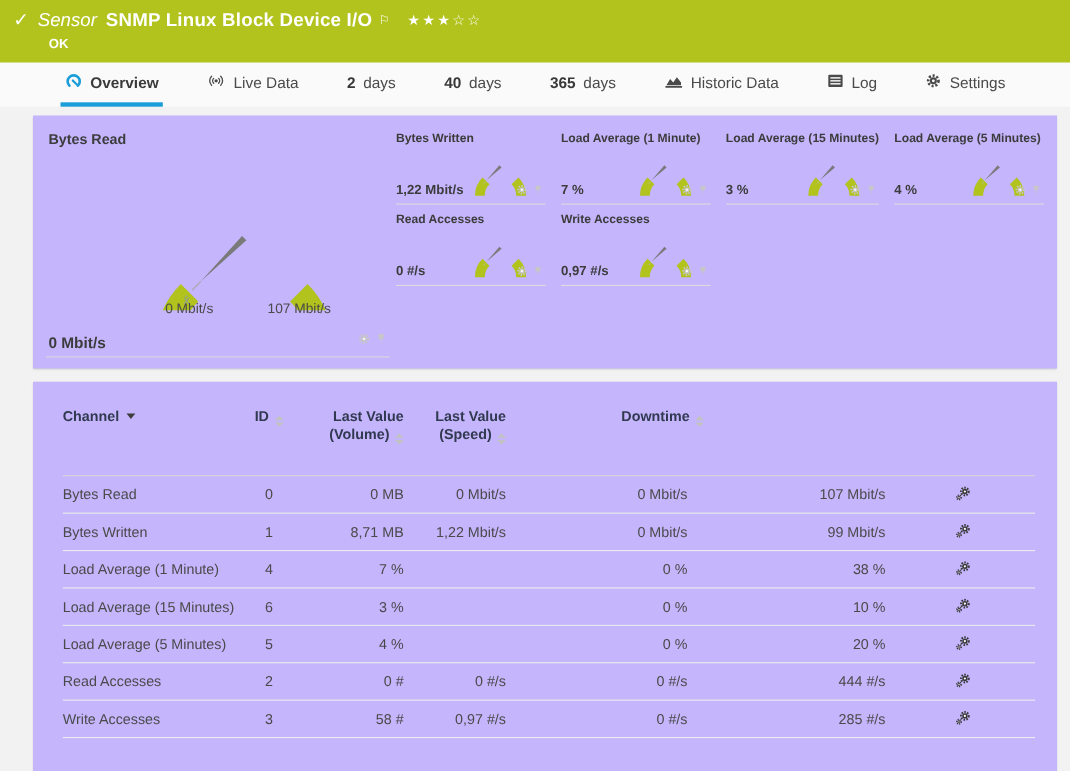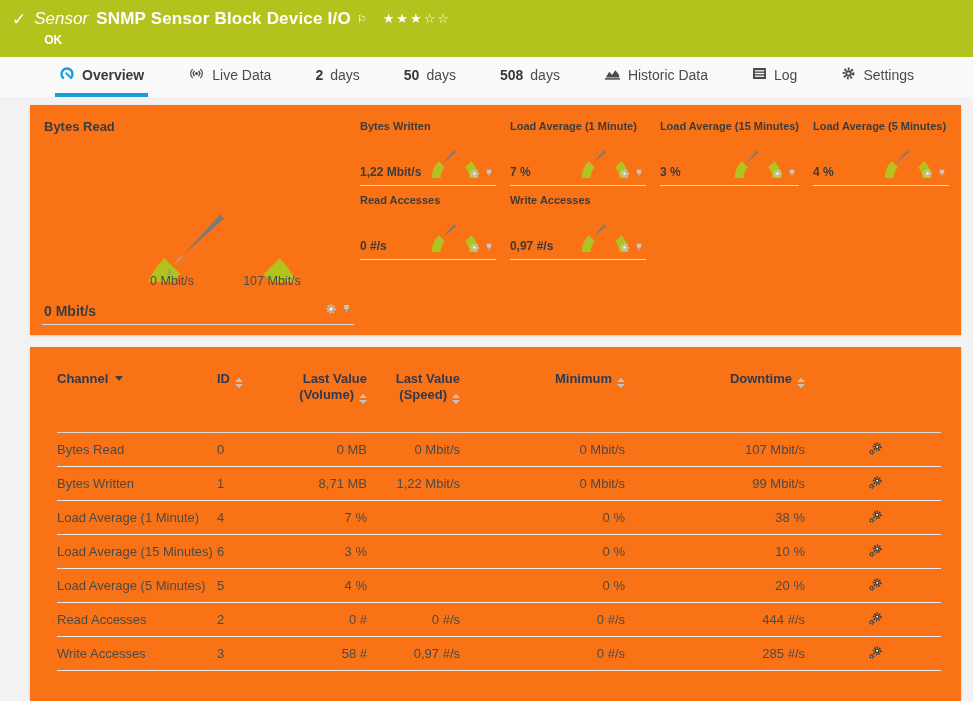--- a/index.html
+++ b/index.html
@@ -30,21 +30,21 @@
   .tab{
     display:flex;align-items:center;gap:7px;cursor:pointer;
     font-size:14px;color:#4a4a4a;padding:0 4px;border-bottom:4px solid transparent;box-sizing:border-box;
   }
   .tab .num{font-weight:bold;color:#383838;}
   .tab.active{border-bottom-color:#1b9dd9;}
   .tab.active .tab-label{color:#3a3a3a;font-weight:bold;}
   .tab svg{flex:0 0 auto;}
   
   .panel{
-    background:#f97316;margin:8px 12px 0 30px;
+    background:#c4b5fd;margin:8px 12px 0 30px;
     box-shadow:0 1px 2px rgba(0,0,0,.18);
   }
   
   .gauges-panel{height:230px;display:flex;padding:10px 12px;box-sizing:border-box;}
   .big-gauge{width:312px;display:flex;flex-direction:column;position:relative;border-bottom:1px solid #d9d9d9;margin-right:6px;}
   .bg-title{font-size:13px;font-weight:bold;color:#3c3c3c;padding:4px 0 0 2px;}
   .bg-body{position:relative;width:216px;margin:0 auto 0 72px;}
   .bg-body svg{display:block;}
   .scale-label{position:absolute;font-size:12.5px;color:#4a4a4a;transform:translateX(-50%);top:140px;white-space:nowrap;}
   .scale-min{left:58px;}
@@ -58,21 +58,21 @@
   .tile-title{font-size:11px;font-weight:bold;color:#3c3c3c;padding-top:3px;white-space:nowrap;}
   .tile svg.mini{position:absolute;right:12px;top:11px;}
   .tile-value{position:absolute;left:0;bottom:6px;font-size:12px;font-weight:bold;color:#3c3c3c;}
   .tile .tile-icons{position:absolute;right:2px;bottom:2px;}
   
   .table-panel{margin-top:12px;height:356px;padding:24px 20px 0 27px;box-sizing:border-box;}
   .t-header{display:flex;align-items:flex-start;border-bottom:1px solid #d8d8d8;padding-bottom:28px;
     font-size:13px;font-weight:bold;color:#30394f;}
   .t-row{display:flex;align-items:center;height:33px;border-bottom:1px solid #ececec;font-size:13px;color:#4a4a4a;}
   .c-ch{width:160px;}
-  .c-id{width:55px;text-align:left;}
+  .c-id{width:55px;text-align:center;}
   .c-vol{width:95px;text-align:right;}
   .c-spd{width:93px;text-align:right;}
   .c-min{width:165px;text-align:right;}
   .c-max{width:180px;text-align:right;}
   .c-act{flex:1;padding-left:63px;display:flex;align-items:center;}
   .hdr-two{display:flex;flex-direction:column;line-height:16px;}
   .hdr-two .l2{white-space:nowrap;}
   
   .sort{display:inline-flex;flex-direction:column;gap:2px;margin-left:5px;vertical-align:1px;}
   .sort i{display:block;width:0;height:0;border-left:4px solid transparent;border-right:4px solid transparent;}
@@ -82,21 +82,21 @@
   .nowrap{white-space:nowrap;}
 </style>
 </head>
 <body>
 
 <header class="topbar">
   <span class="check">✓</span>
   <div class="titles">
     <div class="title-row">
       <span class="kind">Sensor</span>
-      <span class="sensor-title">SNMP Sensor Block Device I/O</span>
+      <span class="sensor-title">SNMP Linux Block Device I/O</span>
       <span class="flag">⚐</span>
       <span class="stars">★★★☆☆</span>
     </div>
     <div class="status-ok">OK</div>
   </div>
 </header>
 
 <nav class="tabs">
   <div class="tab active">
     <span><svg width="16" height="16" viewBox="0 0 16 16">
@@ -110,25 +110,25 @@
           <circle cx="8" cy="8" r="1.6" fill="#4a4a4a"></circle>
           <path d="M5.6 5.6a3.4 3.4 0 0 0 0 4.8M3.6 3.6a6.2 6.2 0 0 0 0 8.8M10.4 5.6a3.4 3.4 0 0 1 0 4.8M12.4 3.6a6.2 6.2 0 0 1 0 8.8" fill="none" stroke="#4a4a4a" stroke-width="1.3" stroke-linecap="round"></path>
         </svg></span>
     <span class="tab-label">Live Data</span>
   </div>
   <div class="tab">
     <span class="num">2</span>
     <span class="tab-label">days</span>
   </div>
   <div class="tab">
-    <span class="num">50</span>
+    <span class="num">40</span>
     <span class="tab-label">days</span>
   </div>
   <div class="tab">
-    <span class="num">508</span>
+    <span class="num">365</span>
     <span class="tab-label">days</span>
   </div>
   <div class="tab">
     <span><svg width="17" height="14" viewBox="0 0 18 14">
           <path fill="#4a4a4a" d="M1 13h16v-1.6H1z"></path>
           <path fill="#4a4a4a" d="M2 10.6l3.5-6 3 3.5L12 3l4 5v2.6H2z"></path>
         </svg></span>
     <span class="tab-label">Historic Data</span>
   </div>
   <div class="tab">
@@ -321,24 +321,20 @@
       </div>
     <div class="c-spd">
         <span class="hdr-two">
           <span>Last Value</span>
           <span class="l2"><span>(Speed)</span><span class="sort">
               <i class="up"></i>
               <i class="dn"></i>
             </span></span>
         </span>
       </div>
-    <div class="c-min nowrap"><span>Minimum</span><span class="sort">
-          <i class="up"></i>
-          <i class="dn"></i>
-        </span></div>
     <div class="c-max nowrap"><span>Downtime</span><span class="sort">
           <i class="up"></i>
           <i class="dn"></i>
         </span></div>
     <div class="c-act"></div>
   </div>
 
   <div class="t-row">
     <div class="c-ch">Bytes Read</div>
     <div class="c-id">0</div>

